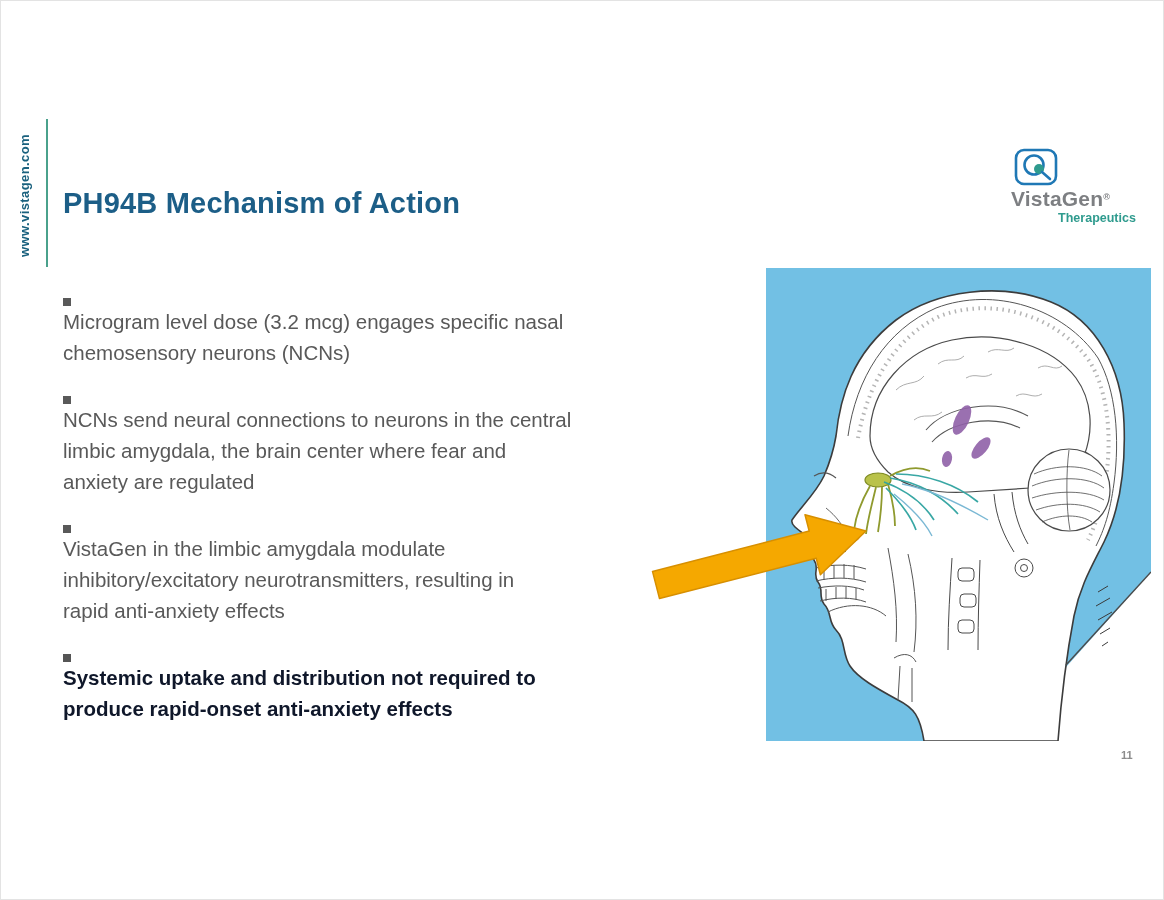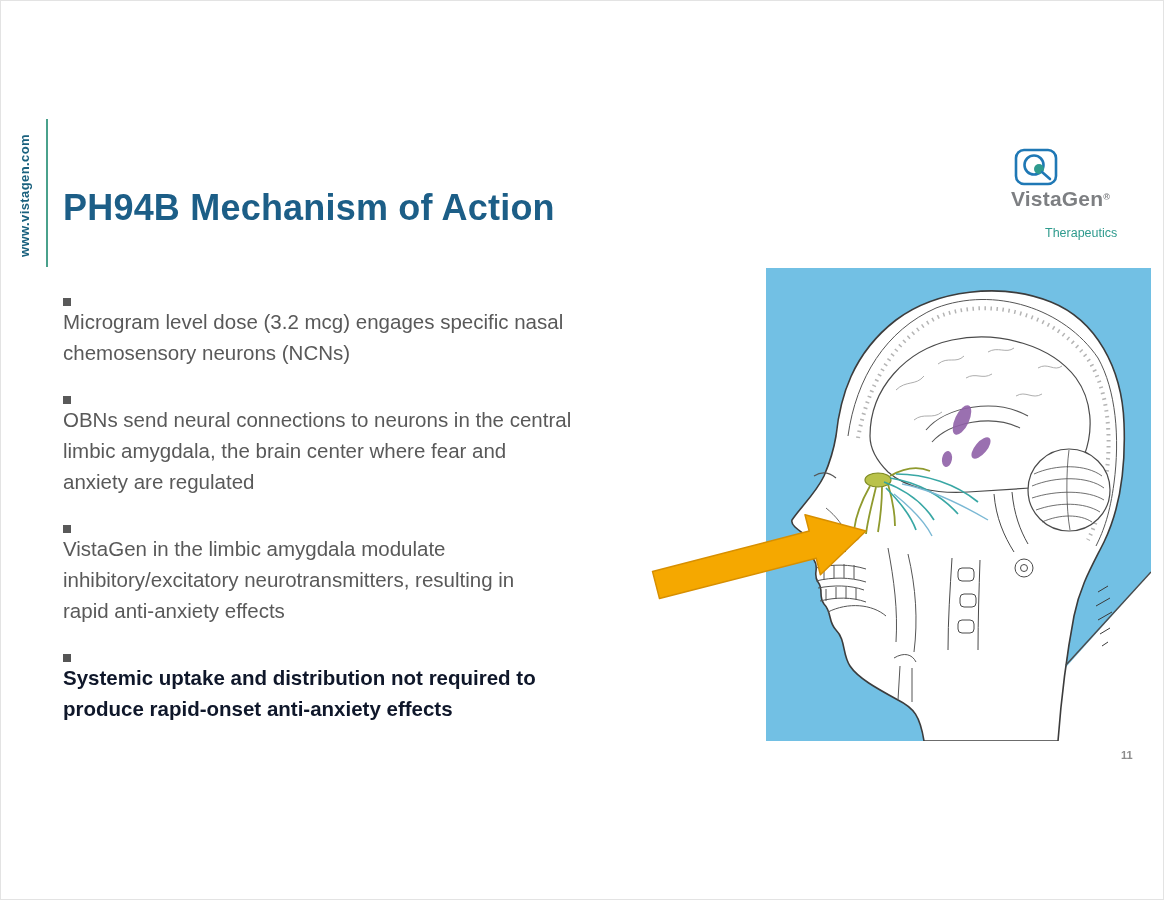--- a/index.html
+++ b/index.html
@@ -12,28 +12,28 @@
 
   
   .vertical-url{
     position:absolute;left:16px;top:256px;
     transform:rotate(-90deg);transform-origin:0 0;
     font-size:13px;font-weight:bold;color:#1a617e;letter-spacing:.4px;white-space:nowrap;
   }
   .side-line{position:absolute;left:45px;top:118px;width:2px;height:148px;background:#4aa18c;}
 
   
-  .title{position:absolute;left:62px;top:186px;margin:0;font-size:36px;font-weight:bold;color:#1c5e87;letter-spacing:.2px;}
+  .title{position:absolute;left:62px;top:186px;margin:0;font-size:29px;font-weight:bold;color:#1c5e87;letter-spacing:.2px;}
 
   
   .logo{position:absolute;left:998px;top:146px;width:150px;}
   .logo-mark{display:block;width:46px;height:40px;margin-left:14px;}
   .logo-name{font-size:21px;font-weight:bold;color:#7d7f82;letter-spacing:.2px;margin-left:12px;}
   .logo-reg{font-size:9px;vertical-align:super;color:#7d7f82;font-weight:bold;}
-  .logo-sub{font-size:12.5px;font-weight:normal;color:#2f9b8e;margin-left:46px;margin-top:15px;}
+  .logo-sub{font-size:12.5px;font-weight:bold;color:#2f9b8e;margin-left:46px;margin-top:0;text-align:center;}
 
   
   .bullets{position:absolute;left:62px;top:286px;width:640px;margin:0;padding:0;list-style:none;}
   .bullets li{display:flex;margin-bottom:17px;font-size:20.5px;line-height:31px;color:#595959;flex-direction:column;}
   .bullet-marker{flex:0 0 auto;width:8px;height:8px;background:#595959;margin:11px 14px 0 0;}
   .bullet-text{white-space:pre-line;}
   .bullets li.bold{font-weight:bold;color:#0f172a;}
   .bullets li.bold .bullet-marker{background:#555555;}
 
   
@@ -70,21 +70,21 @@
   </div>
 
   <ul class="bullets">
     <li>
       <span class="bullet-marker"></span>
       <span class="bullet-text">Microgram level dose (3.2 mcg) engages specific nasal
 chemosensory neurons (NCNs)</span>
     </li>
     <li>
       <span class="bullet-marker"></span>
-      <span class="bullet-text">OBNs send neural connections to neurons in the central
+      <span class="bullet-text">NCNs send neural connections to neurons in the central
 limbic amygdala, the brain center where fear and
 anxiety are regulated</span>
     </li>
     <li>
       <span class="bullet-marker"></span>
       <span class="bullet-text">VistaGen in the limbic amygdala modulate
 inhibitory/excitatory neurotransmitters, resulting in
 rapid anti-anxiety effects</span>
     </li>
     <li class="bold">

